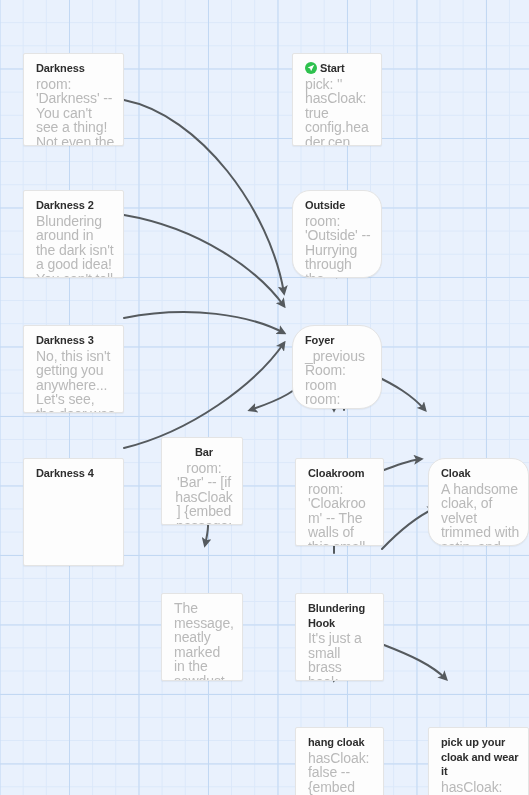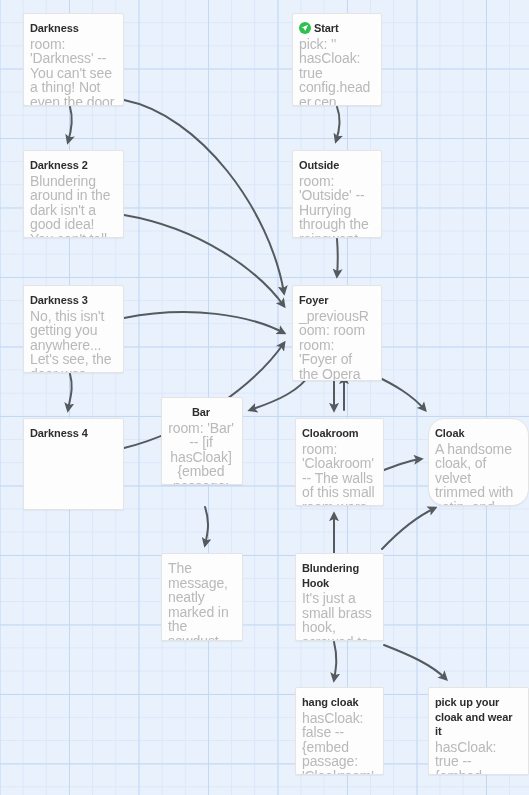--- a/index.html
+++ b/index.html
@@ -39,22 +39,23 @@
     height: 795px;
     pointer-events: none;
   }
   .node {
     position: absolute;
     box-sizing: border-box;
     background: #fdfdfd;
     border: 1px solid #e4e4e4;
     border-radius: 2px;
     overflow: hidden;
-    padding: 7px 8px 0 6px;
+    padding: 7px 8px 0 12px;
     box-shadow: 0 1px 1px rgba(40,60,90,0.06);
+    margin-top: 40px;
   }
   .node-title {
     font-size: 11px;
     font-weight: bold;
     color: #2d2d2d;
     line-height: 14.5px;
     letter-spacing: -0.1px;
     margin: 0 0 1px 0;
     word-wrap: break-word;
   }
@@ -123,33 +124,33 @@
       <div class="node" style="left: 292px; top: 13px; width: 90px; height: 93px;">
         <div class="node-title"><span class="start-badge" style="background: rgb(46, 193, 78);"><svg width="8" height="8" viewBox="0 0 8 8" xmlns="http://www.w3.org/2000/svg">
               <path d="M7.2 0.7 L0.7 3.6 L3.1 4.5 L4.1 7.2 Z" fill="#ffffff"></path>
             </svg></span><span>Start</span></div>
         <div class="node-body">pick: '' hasCloak: true config.header.cen '{room}' -- [align center] #</div>
       </div>
       <div class="node" style="left: 23px; top: 150px; width: 101px; height: 88px;">
         <div class="node-title"><span>Darkness 2</span></div>
         <div class="node-body">Blundering around in the dark isn't a good idea! You can't tell</div>
       </div>
-      <div class="node" style="left: 292px; top: 150px; width: 90px; height: 88px;">
+      <div class="node" style="left: 292px; top: 150px; width: 90px; height: 88px; border-radius: 18px;">
         <div class="node-title"><span>Outside</span></div>
         <div class="node-body">room: 'Outside' -- Hurrying through the rainswept November</div>
       </div>
       <div class="node" style="left: 23px; top: 285px; width: 101px; height: 88px;">
         <div class="node-title"><span>Darkness 3</span></div>
         <div class="node-body">No, this isn't getting you anywhere... Let's see, the door was</div>
       </div>
-      <div class="node" style="left: 292px; top: 285px; width: 90px; height: 96px;">
+      <div class="node" style="left: 292px; top: 285px; width: 90px; height: 84px; border-radius: 22px;">
         <div class="node-title"><span>Foyer</span></div>
         <div class="node-body">_previousRoom: room room: 'Foyer of the Opera House' outside: false --</div>
       </div>
-      <div class="node" style="left: 23px; top: 418px; width: 101px; height: 92px;">
+      <div class="node" style="left: 23px; top: 418px; width: 101px; height: 108px;">
         <div class="node-title"><span>Darkness 4</span></div>
       </div>
       <div class="node" style="left: 161px; top: 397px; width: 82px; height: 88px; text-align: center;">
         <div class="node-title"><span>Bar</span></div>
         <div class="node-body">room: 'Bar' -- [if hasCloak] {embed passage: 'Darkness'}</div>
       </div>
       <div class="node" style="left: 295px; top: 418px; width: 89px; height: 88px;">
         <div class="node-title"><span>Cloakroom</span></div>
         <div class="node-body">room: 'Cloakroom' -- The walls of this small room were clearly</div>
       </div>

